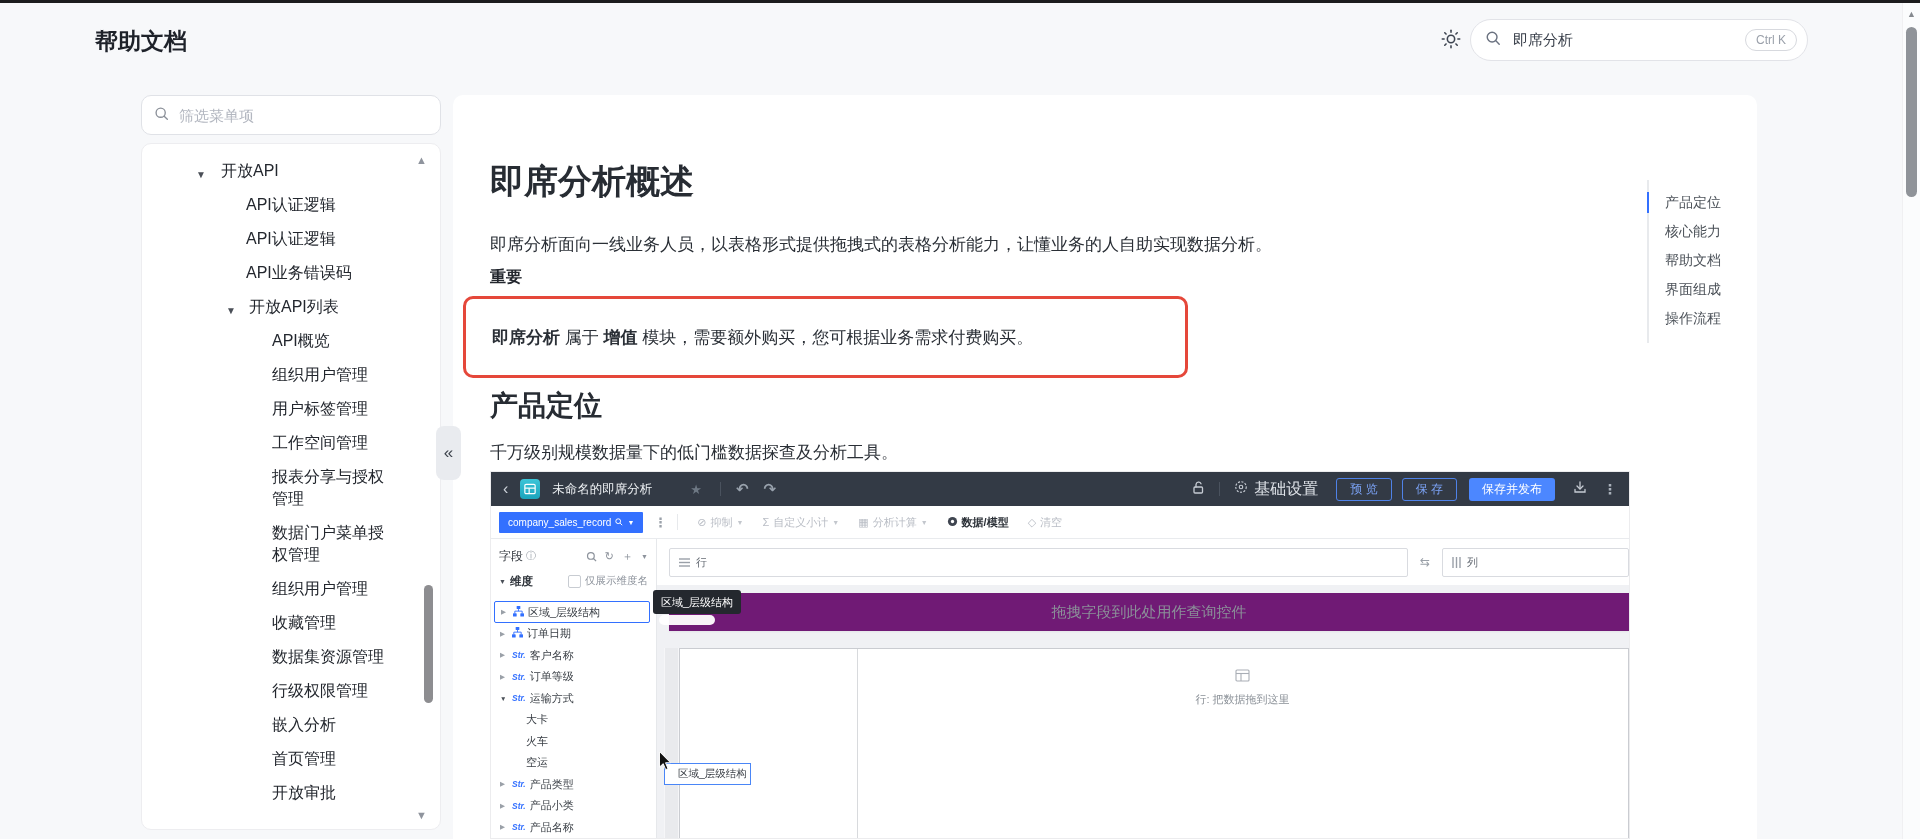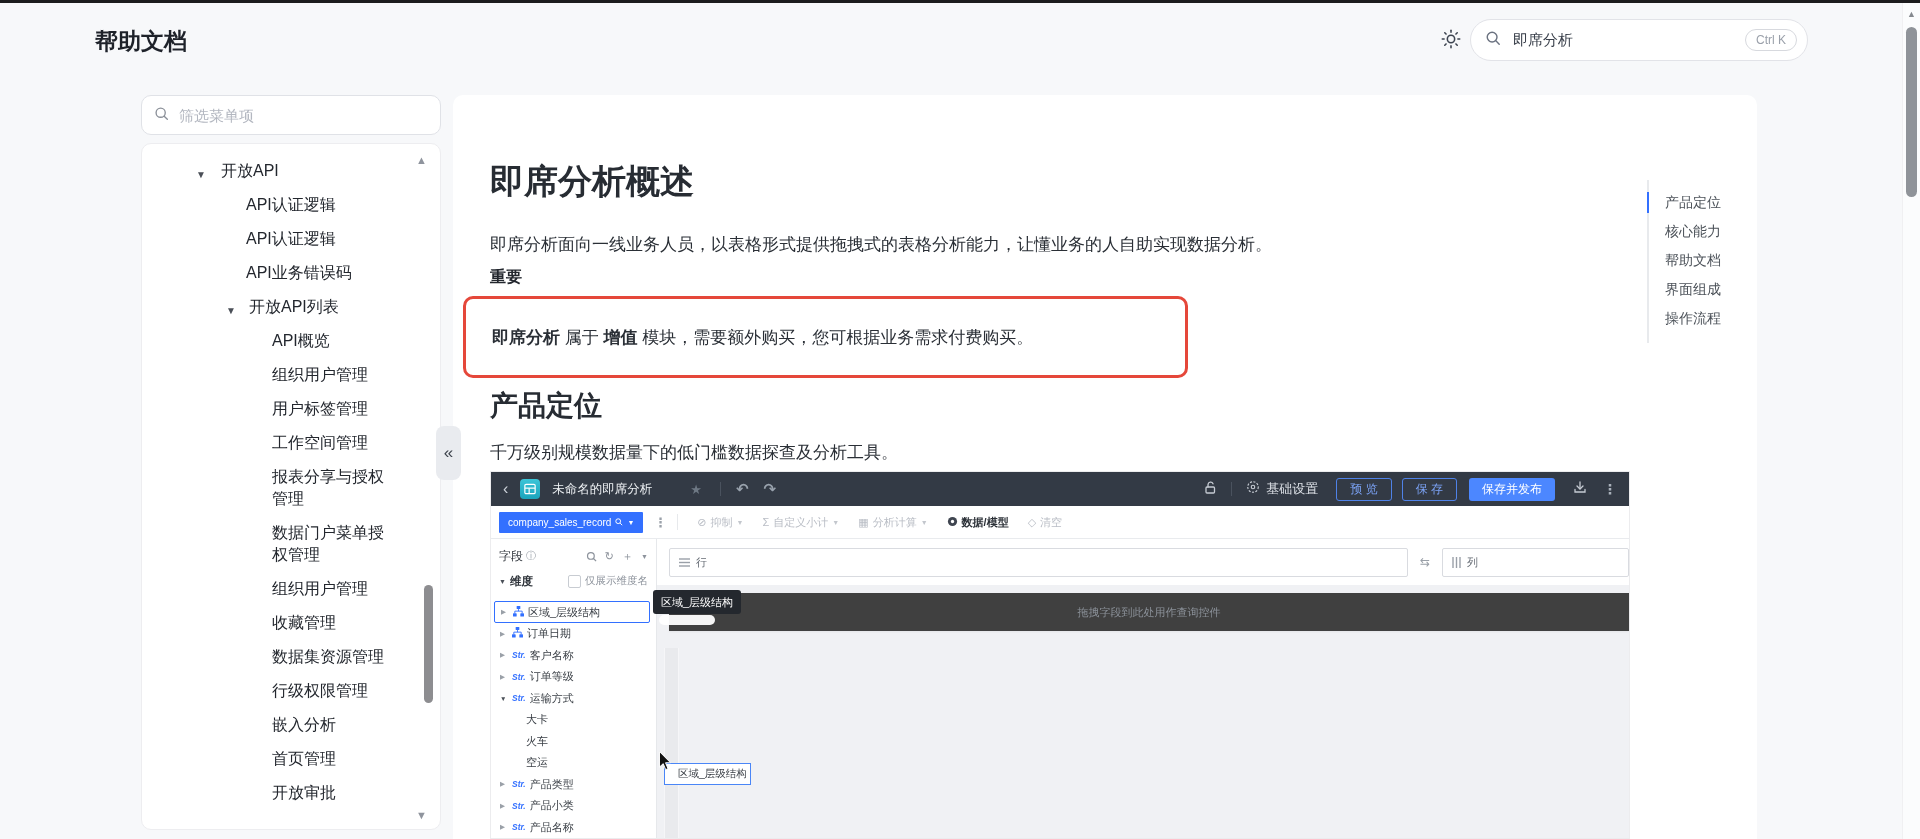--- a/index.html
+++ b/index.html
@@ -55,21 +55,21 @@
         overflow:hidden;background:#fff;font-family:"Liberation Sans","DejaVu Sans",sans-serif;}
   .sh-top{position:absolute;left:0;top:0;right:0;height:34px;background:#333a45;display:flex;align-items:center;padding:0 12px;}
   .sh-back{color:#ccd2d9;font-size:16px;line-height:1;}
   .sh-appicon{width:20px;height:20px;border-radius:4px;margin-left:12px;background:linear-gradient(180deg,#3cc5d8,#1ba4bc);
               display:flex;align-items:center;justify-content:center;}
   .sh-doc{color:#eef1f4;font-size:12.5px;margin-left:12px;font-weight:500;}
   .sh-star{color:#6e7884;font-size:13px;margin-left:38px;}
   .sh-vdiv{width:1px;height:14px;background:#4a525e;margin-left:18px;}
   .sh-undo,.sh-redo{color:#99a2ad;font-size:15px;margin-left:15px;font-weight:700;}
   .sh-right{margin-left:auto;display:flex;align-items:center;}
-  .sh-glabel{color:#dde1e7;font-size:13px;margin-left:6px;}
+  .sh-glabel{color:#dde1e7;font-size:16px;margin-left:6px;}
   .btn-ghost{height:23px;padding:0 13px;border:1px solid #4f82e8;border-radius:3px;color:#7ba2f5;font-size:12px;
              display:flex;align-items:center;background:transparent;white-space:nowrap;}
   .btn-primary{height:23px;padding:0 13px;border-radius:3px;background:#4c87ff;color:#fff;font-size:12px;
                display:flex;align-items:center;border:none;white-space:nowrap;}
   .sh-dots{color:#aab1bb;font-size:14px;font-weight:700;}
 
   .sh-tb2{position:absolute;left:0;top:34px;right:0;height:33px;background:#fff;border-bottom:1px solid #e9ebee;
           display:flex;align-items:center;padding:0 8px;box-sizing:border-box;}
   .ds-pill{height:21px;border-radius:1px;background:#3370ff;color:#fff;font-size:10px;display:flex;align-items:center;
            padding:0 9px;gap:4px;white-space:nowrap;}
@@ -97,22 +97,22 @@
   .frow.sel{border:1px solid #3370ff;border-radius:2px;margin:0 6px 0 3px;padding-left:6px;height:22px;box-sizing:border-box;background:#fff;}
 
   .sh-main{position:absolute;left:165px;top:67px;right:0;bottom:0;background:#fff;}
   .shelf{position:absolute;left:0;top:0;right:0;height:46px;display:flex;align-items:center;padding:0 0 0 13px;box-sizing:border-box;}
   .shelfbox{height:29px;border:1px solid #d9dbe0;border-radius:2px;background:#fff;display:flex;align-items:center;
             padding:0 9px;gap:6px;font-size:11px;color:#676d76;box-sizing:border-box;}
   .rowbox{width:739px;}
   .swap{color:#9aa0a8;font-size:12px;margin:0 12px;}
   .colbox{flex:1;}
   .canvas{position:absolute;left:0;top:46px;right:0;bottom:0;background:#f0f1f4;}
-  .qbar{position:absolute;left:13px;top:8px;right:0;height:38px;background:#404040;box-shadow:0 1px 2px rgba(0,0,0,.05);
-        display:flex;align-items:center;justify-content:center;font-size:11px;color:#8b9199;}
+  .qbar{position:absolute;left:13px;top:8px;right:0;height:38px;background:#701a75;box-shadow:0 1px 2px rgba(0,0,0,.05);
+        display:flex;align-items:center;justify-content:center;font-size:15px;color:#8b9199;}
   .gutter{position:absolute;left:8px;top:63px;width:13px;bottom:0;background:#e9eaed;border-left:1px solid #f6f6f8;border-right:1px solid #f6f6f8;}
   .gtable{position:absolute;left:23px;top:63px;right:0;bottom:-2px;background:#fff;border:1px solid #caccd1;}
   .gvline{position:absolute;left:177px;top:0;bottom:0;width:1px;background:#d8dadd;}
   .dropmsg{position:absolute;left:177px;right:0;top:20px;text-align:center;color:#8a9097;font-size:11px;}
   .dropmsg .dtext{margin-top:8px;}
   .ghost{position:absolute;left:-3px;top:5px;width:88px;height:24px;background:#24282e;border-radius:3px;color:#fff;
          font-size:11px;display:flex;align-items:center;justify-content:center;z-index:5;font-weight:500;}
   .ghost2{position:absolute;left:3px;top:30px;width:56px;height:10px;background:#fff;border-radius:5px;opacity:.95;z-index:4;}
   .droppv{position:absolute;left:8px;top:178px;width:87px;height:22px;background:#fff;border:1px solid #4a86f7;
           box-sizing:border-box;display:flex;align-items:center;padding-left:13px;font-size:10.5px;color:#3a3f46;z-index:5;white-space:nowrap;}
@@ -411,20 +411,33 @@
             <span>列</span>
           </div>
         </div>
         <div class="canvas">
           <div class="qbar">
               <span>拖拽字段到此处用作查询控件</span>
             </div>
           <div class="ghost">区域_层级结构</div>
           <div class="ghost2"></div>
           <div class="gutter"></div>
+          <div class="gtable">
+            <div class="gvline"></div>
+            <div class="dropmsg">
+              <svg width="15" height="13" viewBox="0 0 15 13">
+                  <g stroke="#a9aeb5" stroke-width="1.1" fill="none">
+                    <rect x="1" y="1" width="13" height="11" rx="1"></rect>
+                    <line x1="1" y1="4.5" x2="14" y2="4.5"></line>
+                    <line x1="6" y1="4.5" x2="6" y2="12"></line>
+                  </g>
+                </svg>
+              <div class="dtext">行: 把数据拖到这里</div>
+            </div>
+          </div>
           <div class="droppv">区域_层级结构</div>
           <span class="cursor">
             <svg width="14" height="20" viewBox="0 0 12 18">
                 <path d="M1,0.5 L1,14.5 L4.4,11.4 L6.6,16.8 L8.7,15.9 L6.5,10.6 L11,10.6 Z" fill="#111" stroke="#fff" stroke-width="0.9"></path>
               </svg>
           </span>
         </div>
       </div>
     </div>
   </div>

